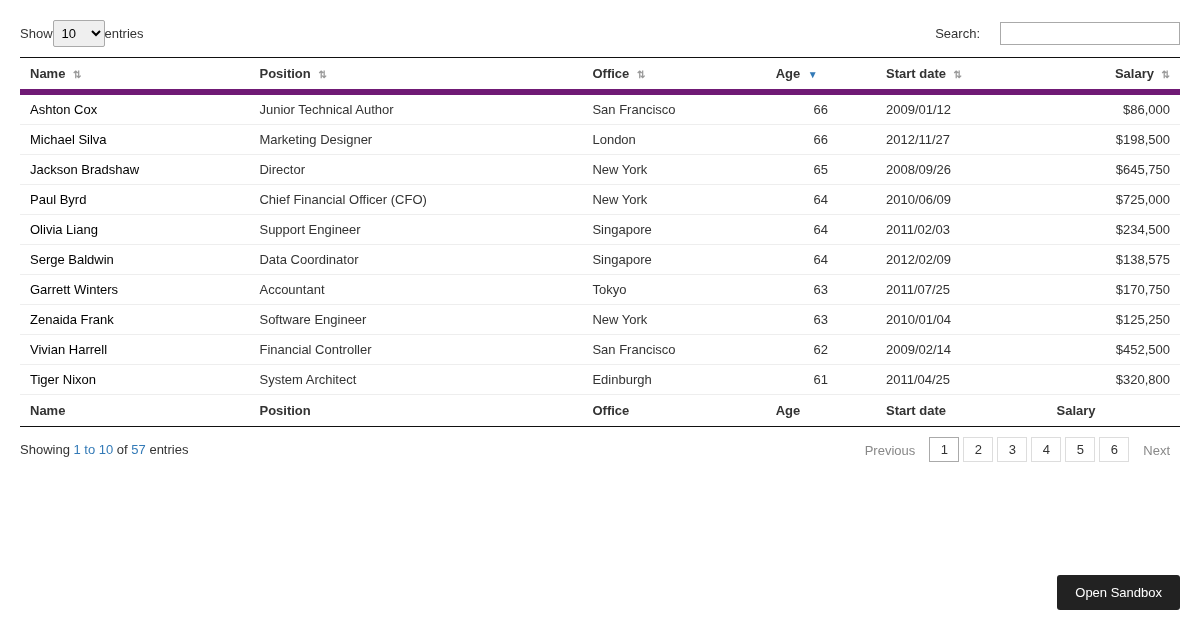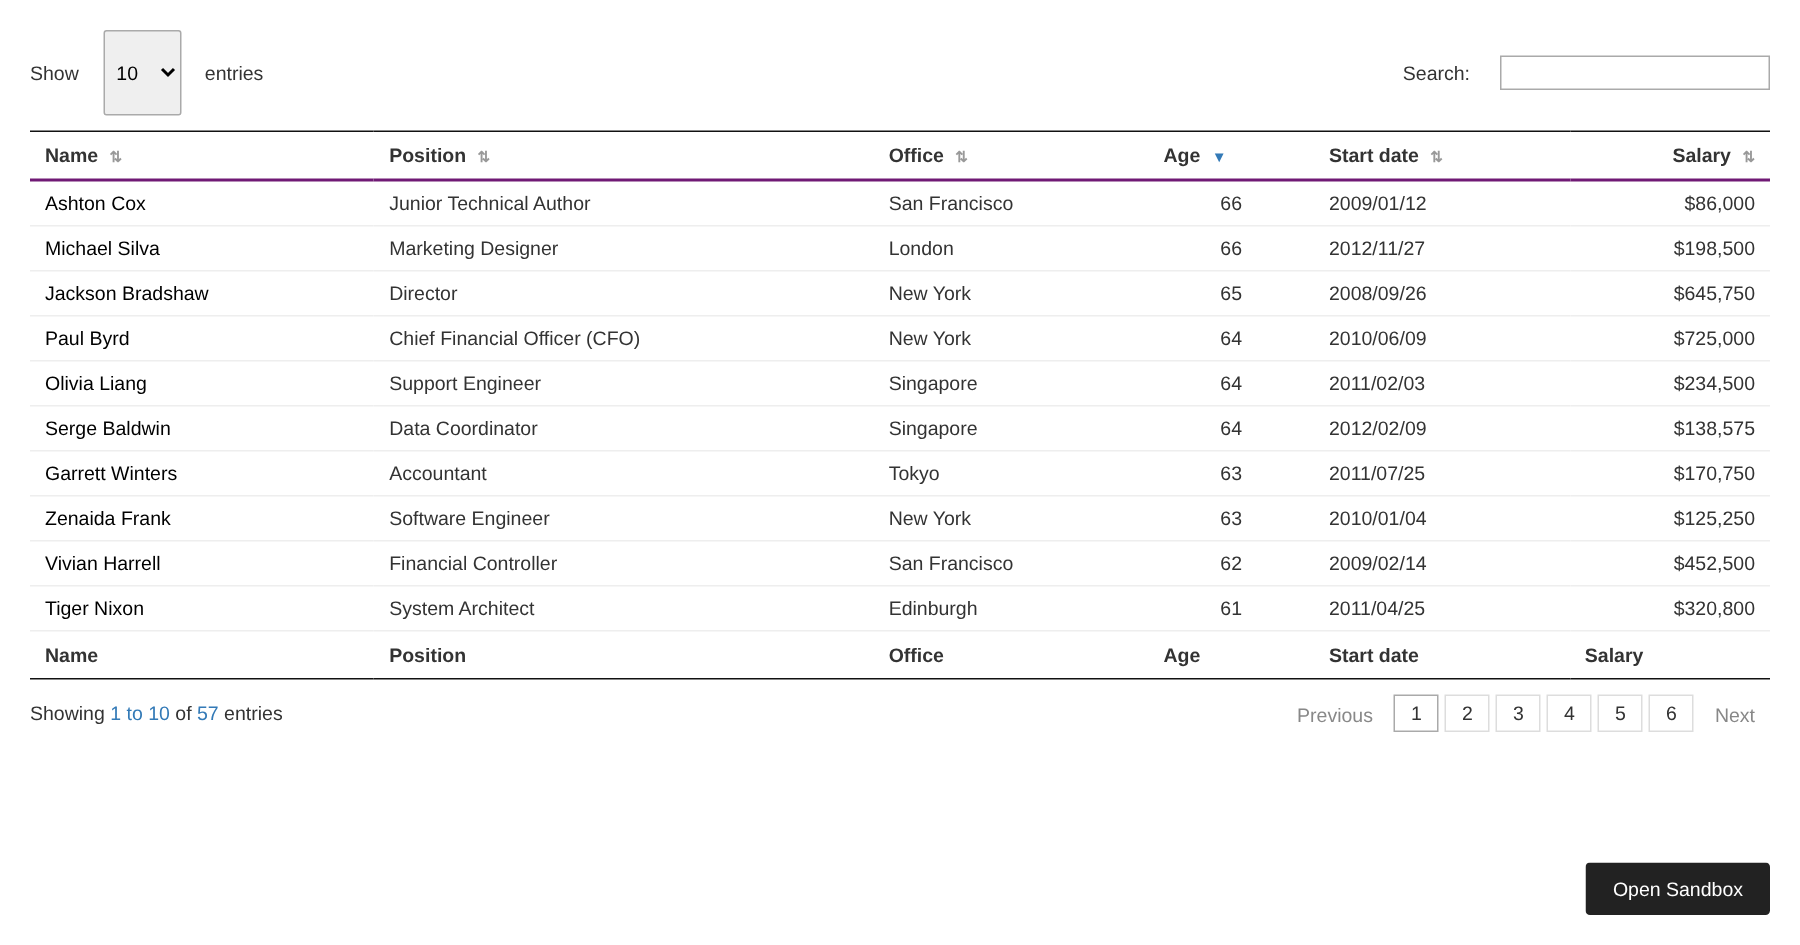--- a/index.html
+++ b/index.html
@@ -12,24 +12,24 @@
     }
     .top-controls {
       display: flex;
       justify-content: space-between;
       align-items: center;
       margin-bottom: 10px;
     }
     .show-entries {
       display: flex;
       align-items: center;
-      gap: 16px;
+      gap: 0;
     }
     .show-entries select {
-      padding: 19px 4px;
+      padding: 4px 4px;
       border: 1px solid #aaa;
       border-radius: 2px;
       font-size: 13px;
     }
     .search-box {
       display: flex;
       align-items: center;
       gap: 20px;
     }
     .search-box input {
@@ -38,21 +38,21 @@
       font-size: 13px;
       width: 180px;
     }
     table {
       width: 100%;
       border-collapse: collapse;
       font-size: 13px;
     }
     thead tr th {
       border-top: 1px solid #111;
-      border-bottom: 2px solid #701a75;
+      border-bottom: 6px solid #701a75;
       padding: 8px 10px;
       text-align: left;
       font-weight: bold;
       background: #fff;
       white-space: nowrap;
       cursor: pointer;
       user-select: none;
     }
     thead tr th.right {
       text-align: right;

